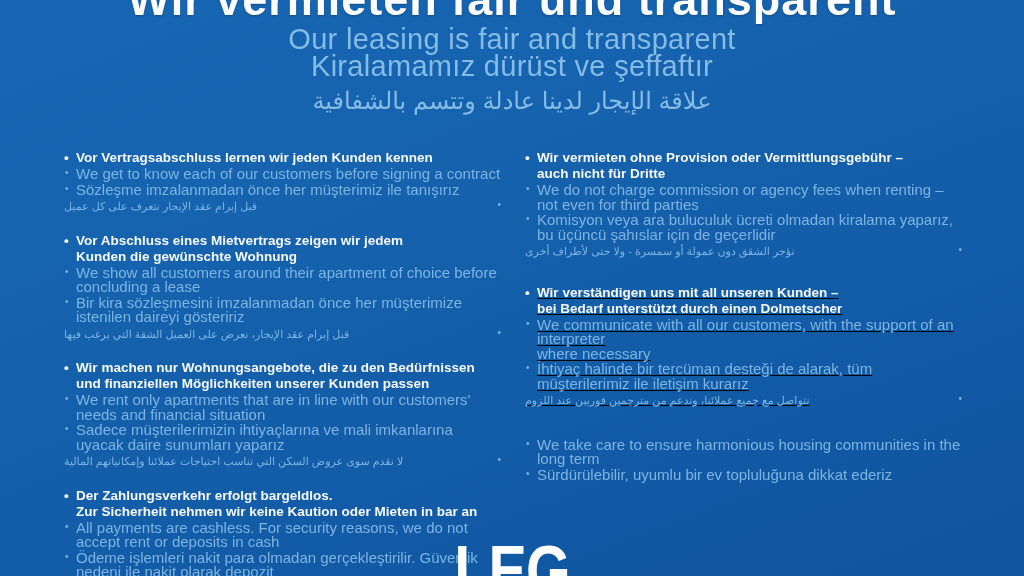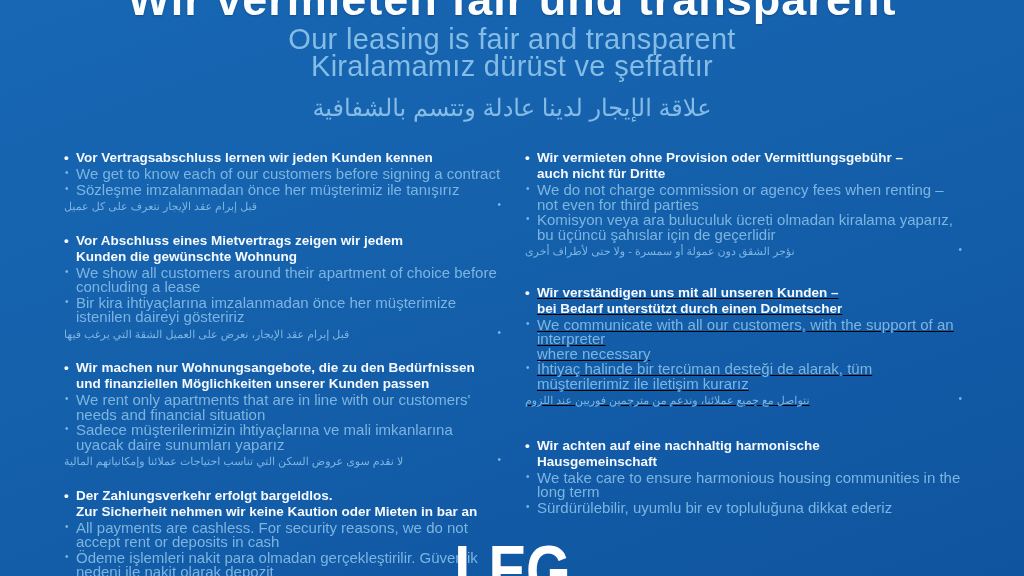--- a/index.html
+++ b/index.html
@@ -19,21 +19,21 @@
     letter-spacing: 1px; text-align: center; white-space: nowrap;
     text-shadow: 0 1px 2px rgba(0,0,0,0.25);
   }
   .title-sub {
     position: absolute; left: 0; width: 100%; text-align: center;
     color: #85bce6; font-size: 29px; line-height: 33px; letter-spacing: 0.3px;
     white-space: nowrap;
   }
   .title-en { top: 23px; }
   .title-tr { top: 50px; }
-  .title-ar { top: 91px; font-size: 24px; direction: rtl; }
+  .title-ar { top: 84px; font-size: 24px; direction: rtl; }
 
   
   .columns {
     position: absolute; top: 150px; left: 64px; right: 58px;
     display: flex; gap: 23px;
   }
   .col { width: 438px; flex: 0 0 auto; }
   .group { margin-bottom: 19px; }
 
   .line { white-space: pre-line; position: relative; }
@@ -88,21 +88,21 @@
       <div class="group">
         <div class="line line-de">Vor Vertragsabschluss lernen wir jeden Kunden kennen</div>
         <div class="line line-sub">We get to know each of our customers before signing a contract</div>
         <div class="line line-sub">Sözleşme imzalanmadan önce her müşterimiz ile tanışırız</div>
         <div class="line line-sub line-ar">قبل إبرام عقد الإيجار نتعرف على كل عميل</div>
       </div>
       <div class="group">
         <div class="line line-de">Vor Abschluss eines Mietvertrags zeigen wir jedem
 Kunden die gewünschte Wohnung</div>
         <div class="line line-sub">We show all customers around their apartment of choice before concluding a lease</div>
-        <div class="line line-sub">Bir kira ihtiyaçlarına imzalanmadan önce her müşterimize istenilen daireyi gösteririz</div>
+        <div class="line line-sub">Bir kira sözleşmesini imzalanmadan önce her müşterimize istenilen daireyi gösteririz</div>
         <div class="line line-sub line-ar">قبل إبرام عقد الإيجار، نعرض على العميل الشقة التي يرغب فيها</div>
       </div>
       <div class="group">
         <div class="line line-de">Wir machen nur Wohnungsangebote, die zu den Bedürfnissen
 und finanziellen Möglichkeiten unserer Kunden passen</div>
         <div class="line line-sub">We rent only apartments that are in line with our customers' needs and financial situation</div>
         <div class="line line-sub">Sadece müşterilerimizin ihtiyaçlarına ve mali imkanlarına uyacak daire sunumları yaparız</div>
         <div class="line line-sub line-ar">لا نقدم سوى عروض السكن التي تناسب احتياجات عملائنا وإمكانياتهم المالية</div>
       </div>
       <div class="group">
@@ -127,22 +127,20 @@
       </div>
       <div class="group" style="margin-bottom: 30px; text-decoration: underline;">
         <div class="line line-de">Wir verständigen uns mit all unseren Kunden –
 bei Bedarf unterstützt durch einen Dolmetscher</div>
         <div class="line line-sub">We communicate with all our customers, with the support of an interpreter
 where necessary</div>
         <div class="line line-sub">İhtiyaç halinde bir tercüman desteği de alarak, tüm müşterilerimiz ile iletişim kurarız</div>
         <div class="line line-sub line-ar">نتواصل مع جميع عملائنا، وندعم من مترجمين فوريين عند اللزوم</div>
       </div>
       <div class="group">
-        <div class="line line-de">Wir achten auf eine nachhaltig harmonische
-Hausgemeinschaft</div>
         <div class="line line-sub">We take care to ensure harmonious housing communities in the long term</div>
         <div class="line line-sub">Sürdürülebilir, uyumlu bir ev topluluğuna dikkat ederiz</div>
       </div>
     </div>
 
   </div>
 
   <div class="logo">LEG</div>
 
 </div>

